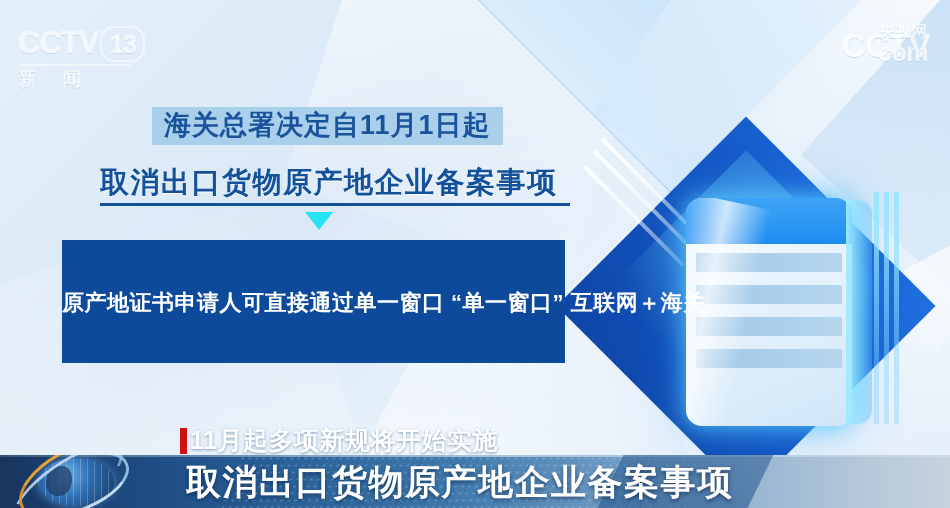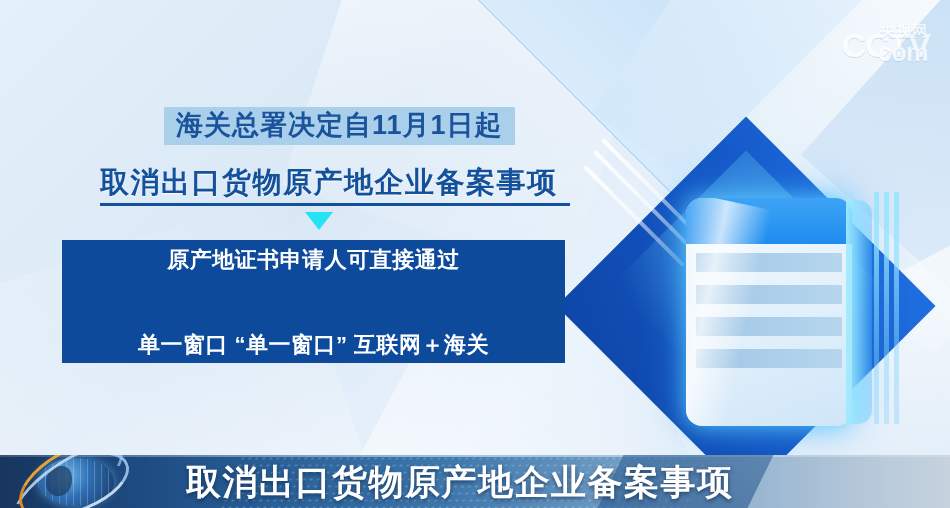--- a/index.html
+++ b/index.html
@@ -154,21 +154,21 @@
     font-size:15px; font-weight:bold; color:#ffffff; letter-spacing:1px;
     text-shadow:0 1px 0 rgba(150,185,215,.55);
   }
   .cctvcom .dom {
     position:absolute; right:2px; top:10px;
     font-size:25px; font-weight:bold; color:#ffffff; letter-spacing:-0.5px;
     text-shadow:0 1px 0 rgba(150,185,215,.55);
   }
 
   
-  .headline1-wrap { position:absolute; left:164px; top:107px; }
+  .headline1-wrap { position:absolute; left:152px; top:107px; }
   .headline1 {
     display:inline-block;
     background:#a9cfea;
     color:#1a529b;
     font-size:27px; font-weight:bold; letter-spacing:1px;
     padding:3px 12px 5px 12px;
     line-height:30px;
   }
 
   .headline2-wrap { position:absolute; left:100px; top:165px; }
@@ -188,21 +188,21 @@
     border-left:14px solid transparent;
     border-right:14px solid transparent;
     border-top:18px solid #25e3f5;
   }
 
   
   .panel {
     position:absolute; left:62px; top:240px;
     width:503px; height:123px;
     background:#0d4a9c;
-    display:flex; flex-direction:column;
+    display:flex; flex-direction:row;
     align-items:center; justify-content:space-between;
     padding-top:2px;
   }
   .panel p {
     color:#ffffff;
     font-size:22px; font-weight:bold; letter-spacing:0.5px;
     line-height:36px; white-space:nowrap;
   }
 
   
@@ -318,20 +318,27 @@
       <div class="doc-line"></div>
       <div class="doc-line"></div>
     </div>
     <div class="doc-shine"></div>
   </div>
   <div class="doc-edge"></div>
   <div class="vband" style="left:874px"></div>
   <div class="vband" style="left:884px"></div>
   <div class="vband" style="left:894px"></div>
 
+  <div class="cctv13">
+    <div class="row1">
+      <span>CCTV</span><span class="num">13</span>
+    </div>
+    <div class="rule"></div>
+    <div class="row2">新 闻</div>
+  </div>
 
   <div class="cctvcom">
     <div class="big">CCTV</div>
     <div class="cn">央视网</div>
     <div class="dom">com</div>
   </div>
 
   <div class="headline1-wrap">
     <span class="headline1">海关总署决定自11月1日起</span>
   </div>
@@ -340,20 +347,24 @@
     <div class="headline2">取消出口货物原产地企业备案事项</div>
     <div class="headline2-rule"></div>
   </div>
   <div class="tri"></div>
 
   <div class="panel">
     <p>原产地证书申请人可直接通过</p>
     <p>单一窗口 “单一窗口” 互联网＋海关</p>
   </div>
 
+  <div class="subhead">
+    <div class="redbar"></div>
+    <div class="txt">11月起多项新规将开始实施</div>
+  </div>
 
   <div class="banner">
     <div class="banner-topline"></div>
     <div class="banner-dots"></div>
     <div class="banner-wedge"></div>
     <div class="globe">
       <div class="globe-grid"></div>
       <div class="globe-land"></div>
     </div>
     <div class="swoosh sw3"></div>

